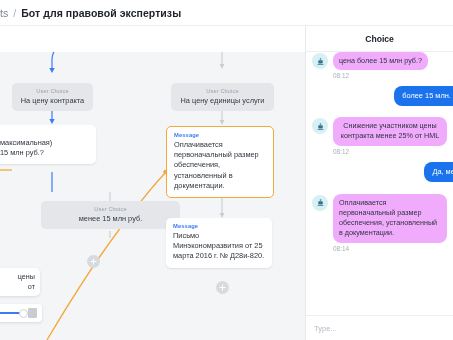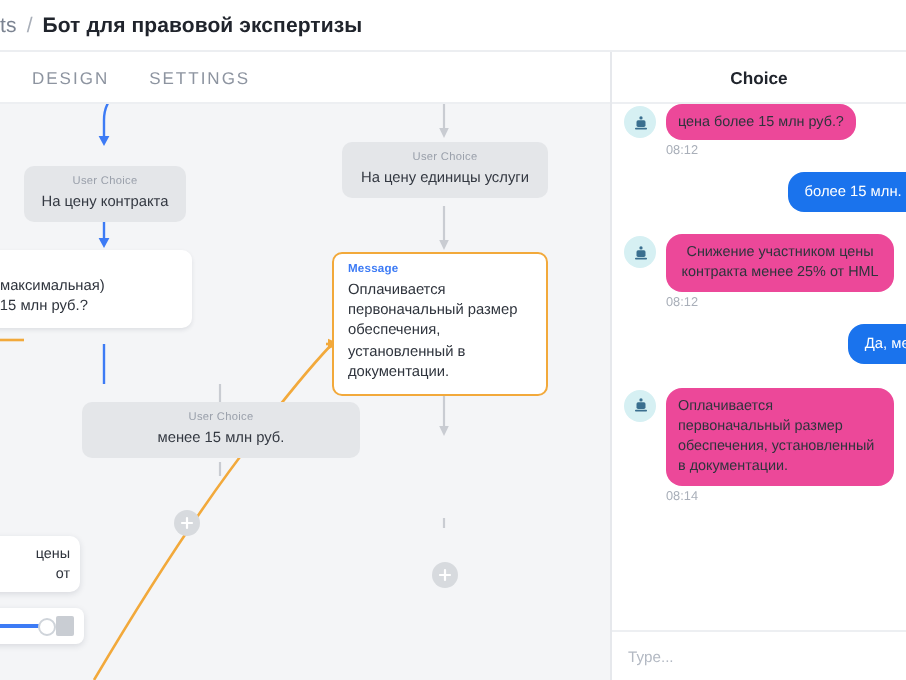--- a/index.html
+++ b/index.html
@@ -144,21 +144,21 @@
 
   .msg-row { display: flex; align-items: flex-start; padding: 0 6px; margin-bottom: 2px; }
   .msg-row.out { justify-content: flex-end; }
   .avatar {
     width: 16px; height: 16px; border-radius: 50%;
     background: #d6f0f3; flex: 0 0 16px;
     display: flex; align-items: center; justify-content: center;
     margin-right: 5px; margin-top: 1px;
   }
   .bubble-in {
-    background: #ec4899; border-radius: 8px;
+    background: #f0abfc; border-radius: 8px;
     padding: 4px 6px; font-size: 7.2px; line-height: 1.42; color: #2f343d;
     max-width: 122px;
   }
   .bubble-out {
     background: #1a73ed; border-radius: 8px;
     padding: 5px 8px; font-size: 7.4px; line-height: 1.35; color: #ffffff;
     white-space: nowrap;
   }
   .time {
     font-size: 6.4px; color: #a9afb9; padding-left: 27px; margin: 2px 0 7px 0;
@@ -176,24 +176,20 @@
 <body>
 
 <div id="app">
 
   <div class="header">
     <span class="crumb-root">ots</span>
     <span class="crumb-sep">/</span>
     <span class="crumb-current">Бот для правовой экспертизы</span>
   </div>
 
-  <div class="tabbar">
-    <div class="tab first">DESIGN</div>
-    <div class="tab second">SETTINGS</div>
-  </div>
 
   <div class="canvas-right-border"></div>
 
   <div class="canvas">
 
     <svg class="wires" viewBox="0 0 305 288">
 
       <path d="M 58 -6 L 58 -6 Q 58 -6 58 -6" stroke="#3d7bf5" fill="none" stroke-width="1.2"></path>
       <path d="M 65 -10 Q 52 -4 52 8 L 52 17" stroke="#3d7bf5" fill="none" stroke-width="1.2"></path>
       <polygon points="52,21 49.3,16 54.7,16" fill="#3d7bf5"></polygon>
@@ -224,41 +220,45 @@
       <polygon points="170,120 164,117.4 164,122.6" fill="#f2a93b"></polygon>
 
       <path d="M 0 118 L 12 118" stroke="#f2a93b" fill="none" stroke-width="1.3"></path>
     </svg>
 
     <div class="node node-choice" style="left:12px; top:21px; width:81px;">
       <div class="kind">User Choice</div>
       <div class="body">На цену контракта</div>
     </div>
 
-    <div class="node node-choice" style="left:171px; top:9px; width:103px;">
+    <div class="node node-choice" style="left:171px; top:21px; width:103px;">
       <div class="kind">User Choice</div>
       <div class="body">На цену единицы услуги</div>
     </div>
 
     <div class="node node-msg" style="left:-36px; top:73px; width:132px;">
       <div class="kind">Message</div>
       <div class="body nowrap">альная (максимальная)</div>
       <div class="body nowrap">а более 15 млн руб.?</div>
     </div>
 
     <div class="node node-msg highlight" style="left:166px; top:74px; width:108px;">
       <div class="kind">Message</div>
       <div class="body">Оплачивается первоначальный размер обеспечения, установленный в документации.</div>
     </div>
 
     <div class="node node-choice" style="left:41px; top:139px; width:139px;">
       <div class="kind">User Choice</div>
       <div class="body">менее 15 млн руб.</div>
     </div>
 
+    <div class="node node-msg" style="left:166px; top:166px; width:106px;">
+      <div class="kind">Message</div>
+      <div class="body">Письмо Минэкономразвития от 25 марта 2016 г. № Д28и-820.</div>
+    </div>
 
     <div class="slider-card" style="left:-48px; top:216px; width:88px;">
       <div class="body nowrap" style="text-align:right;">цены</div>
       <div class="body nowrap" style="text-align:right;">от</div>
     </div>
 
     <div class="slider-row" style="left:-28px; top:252px; width:70px;">
       <div class="slider-track">
         <div class="slider-knob"></div>
       </div>

